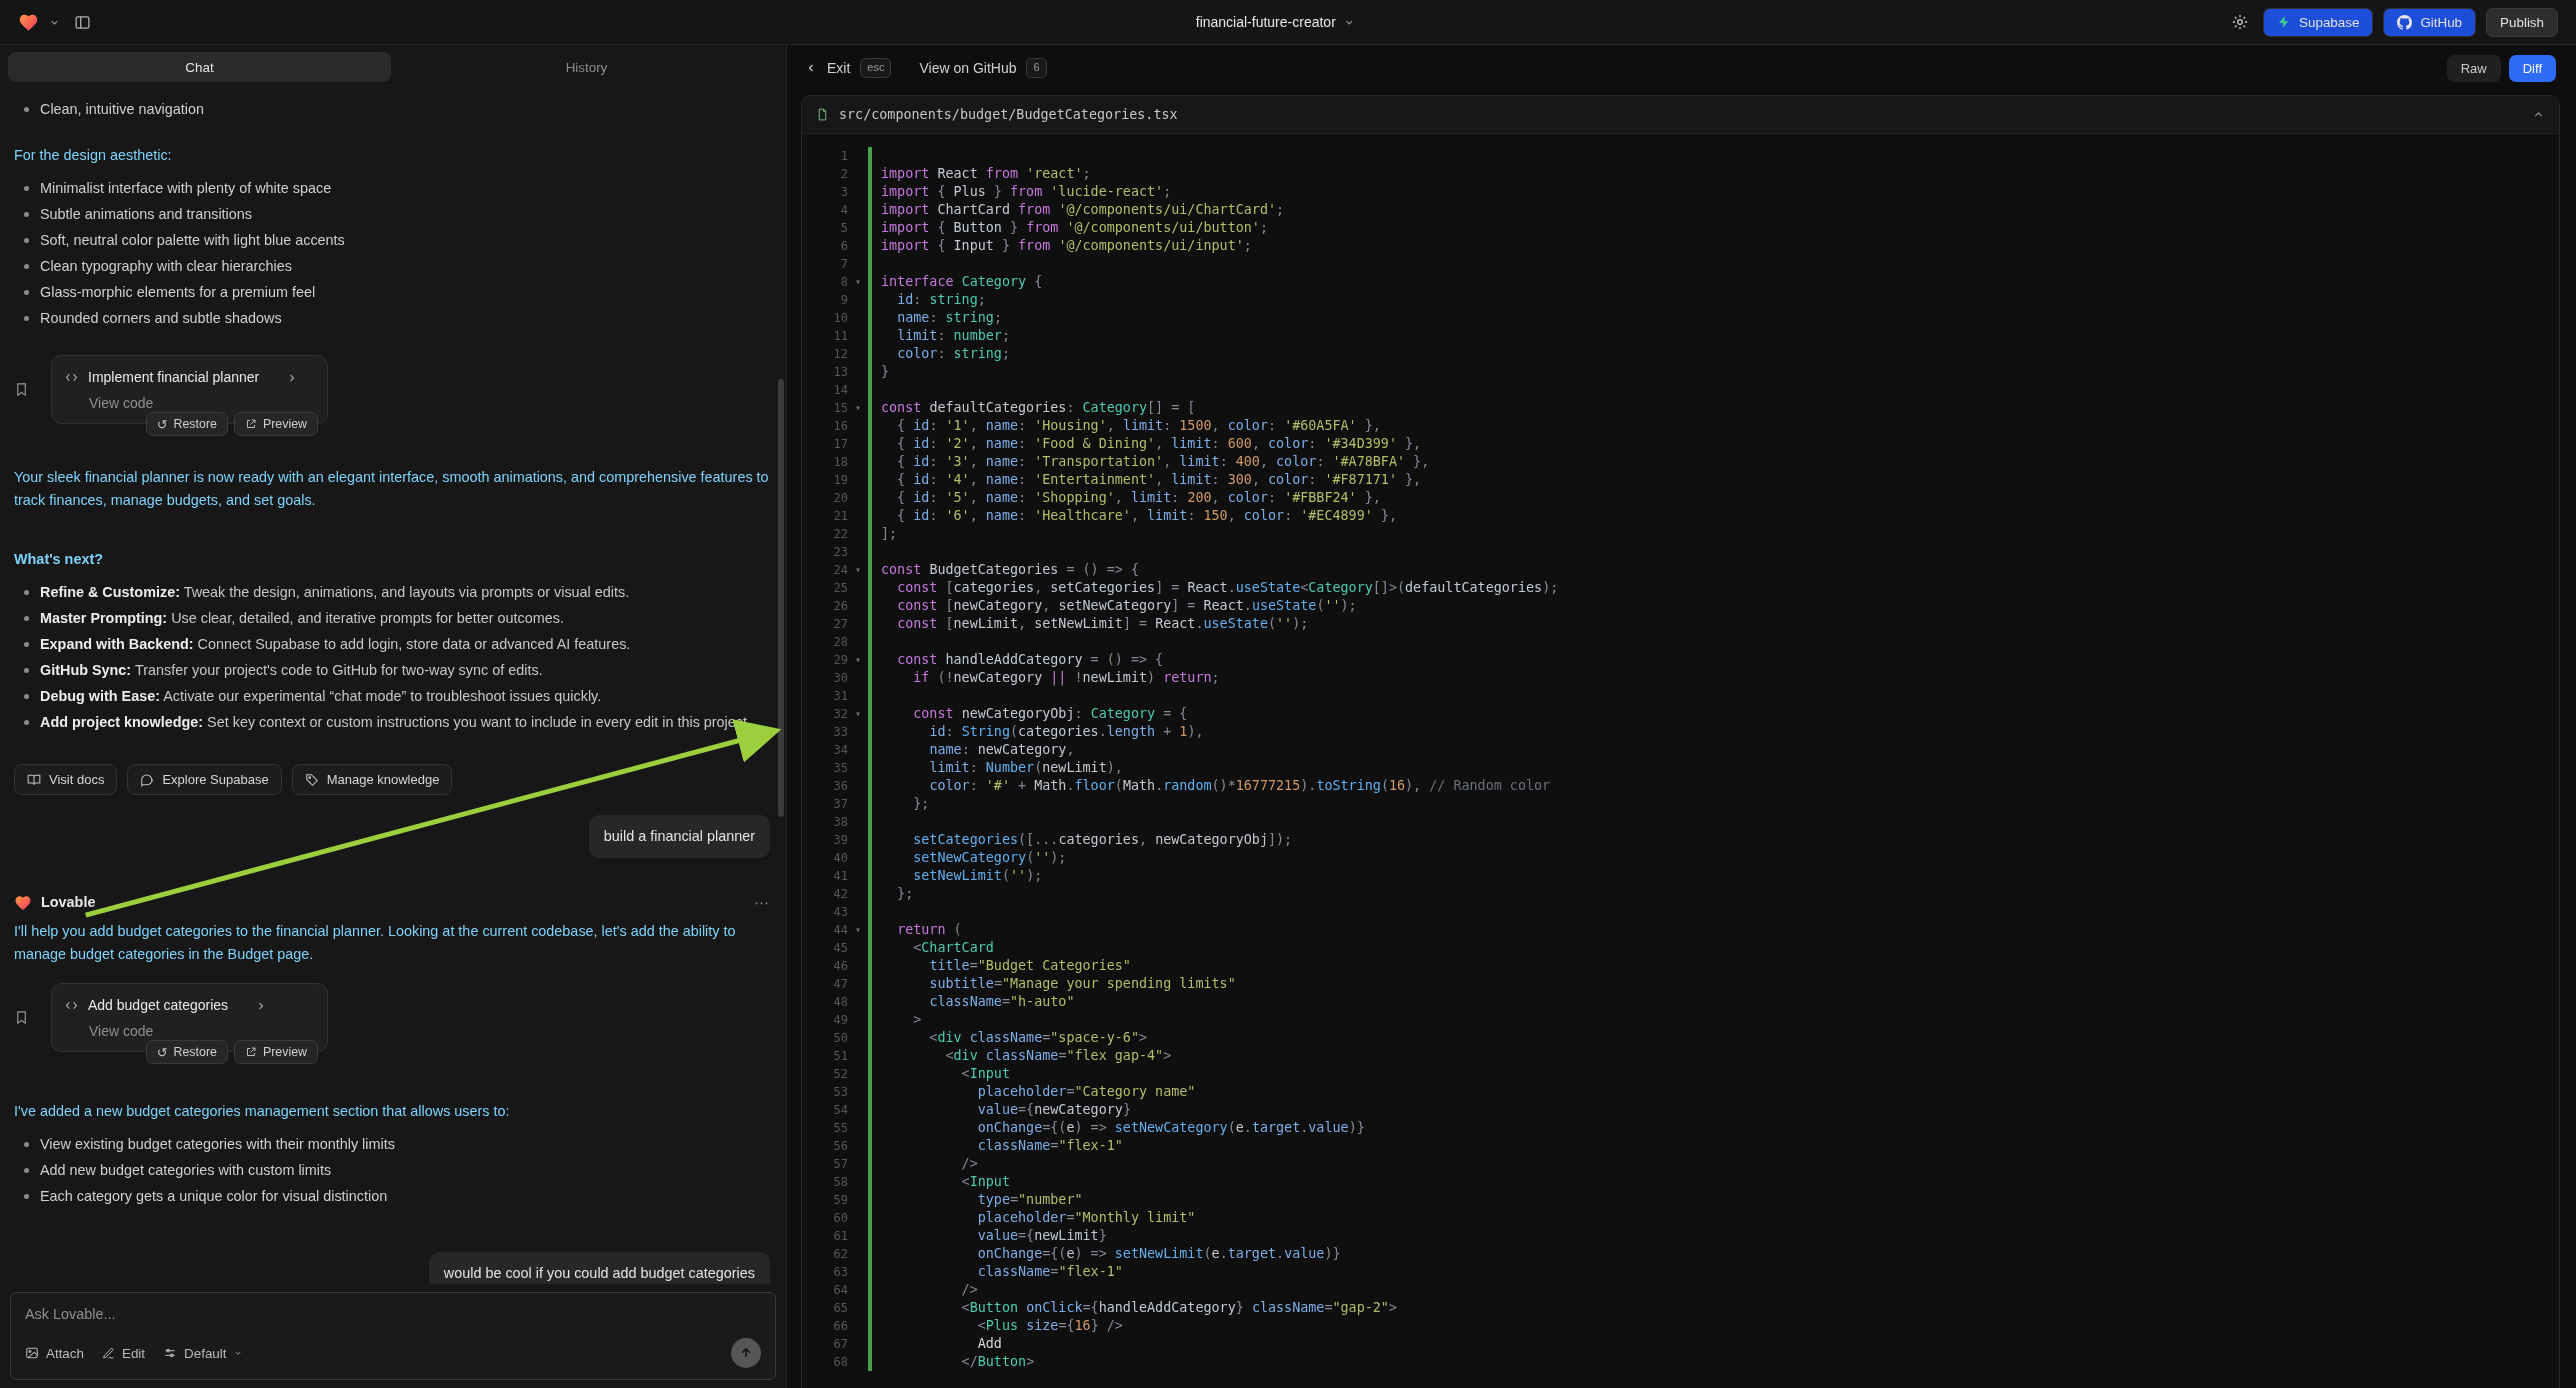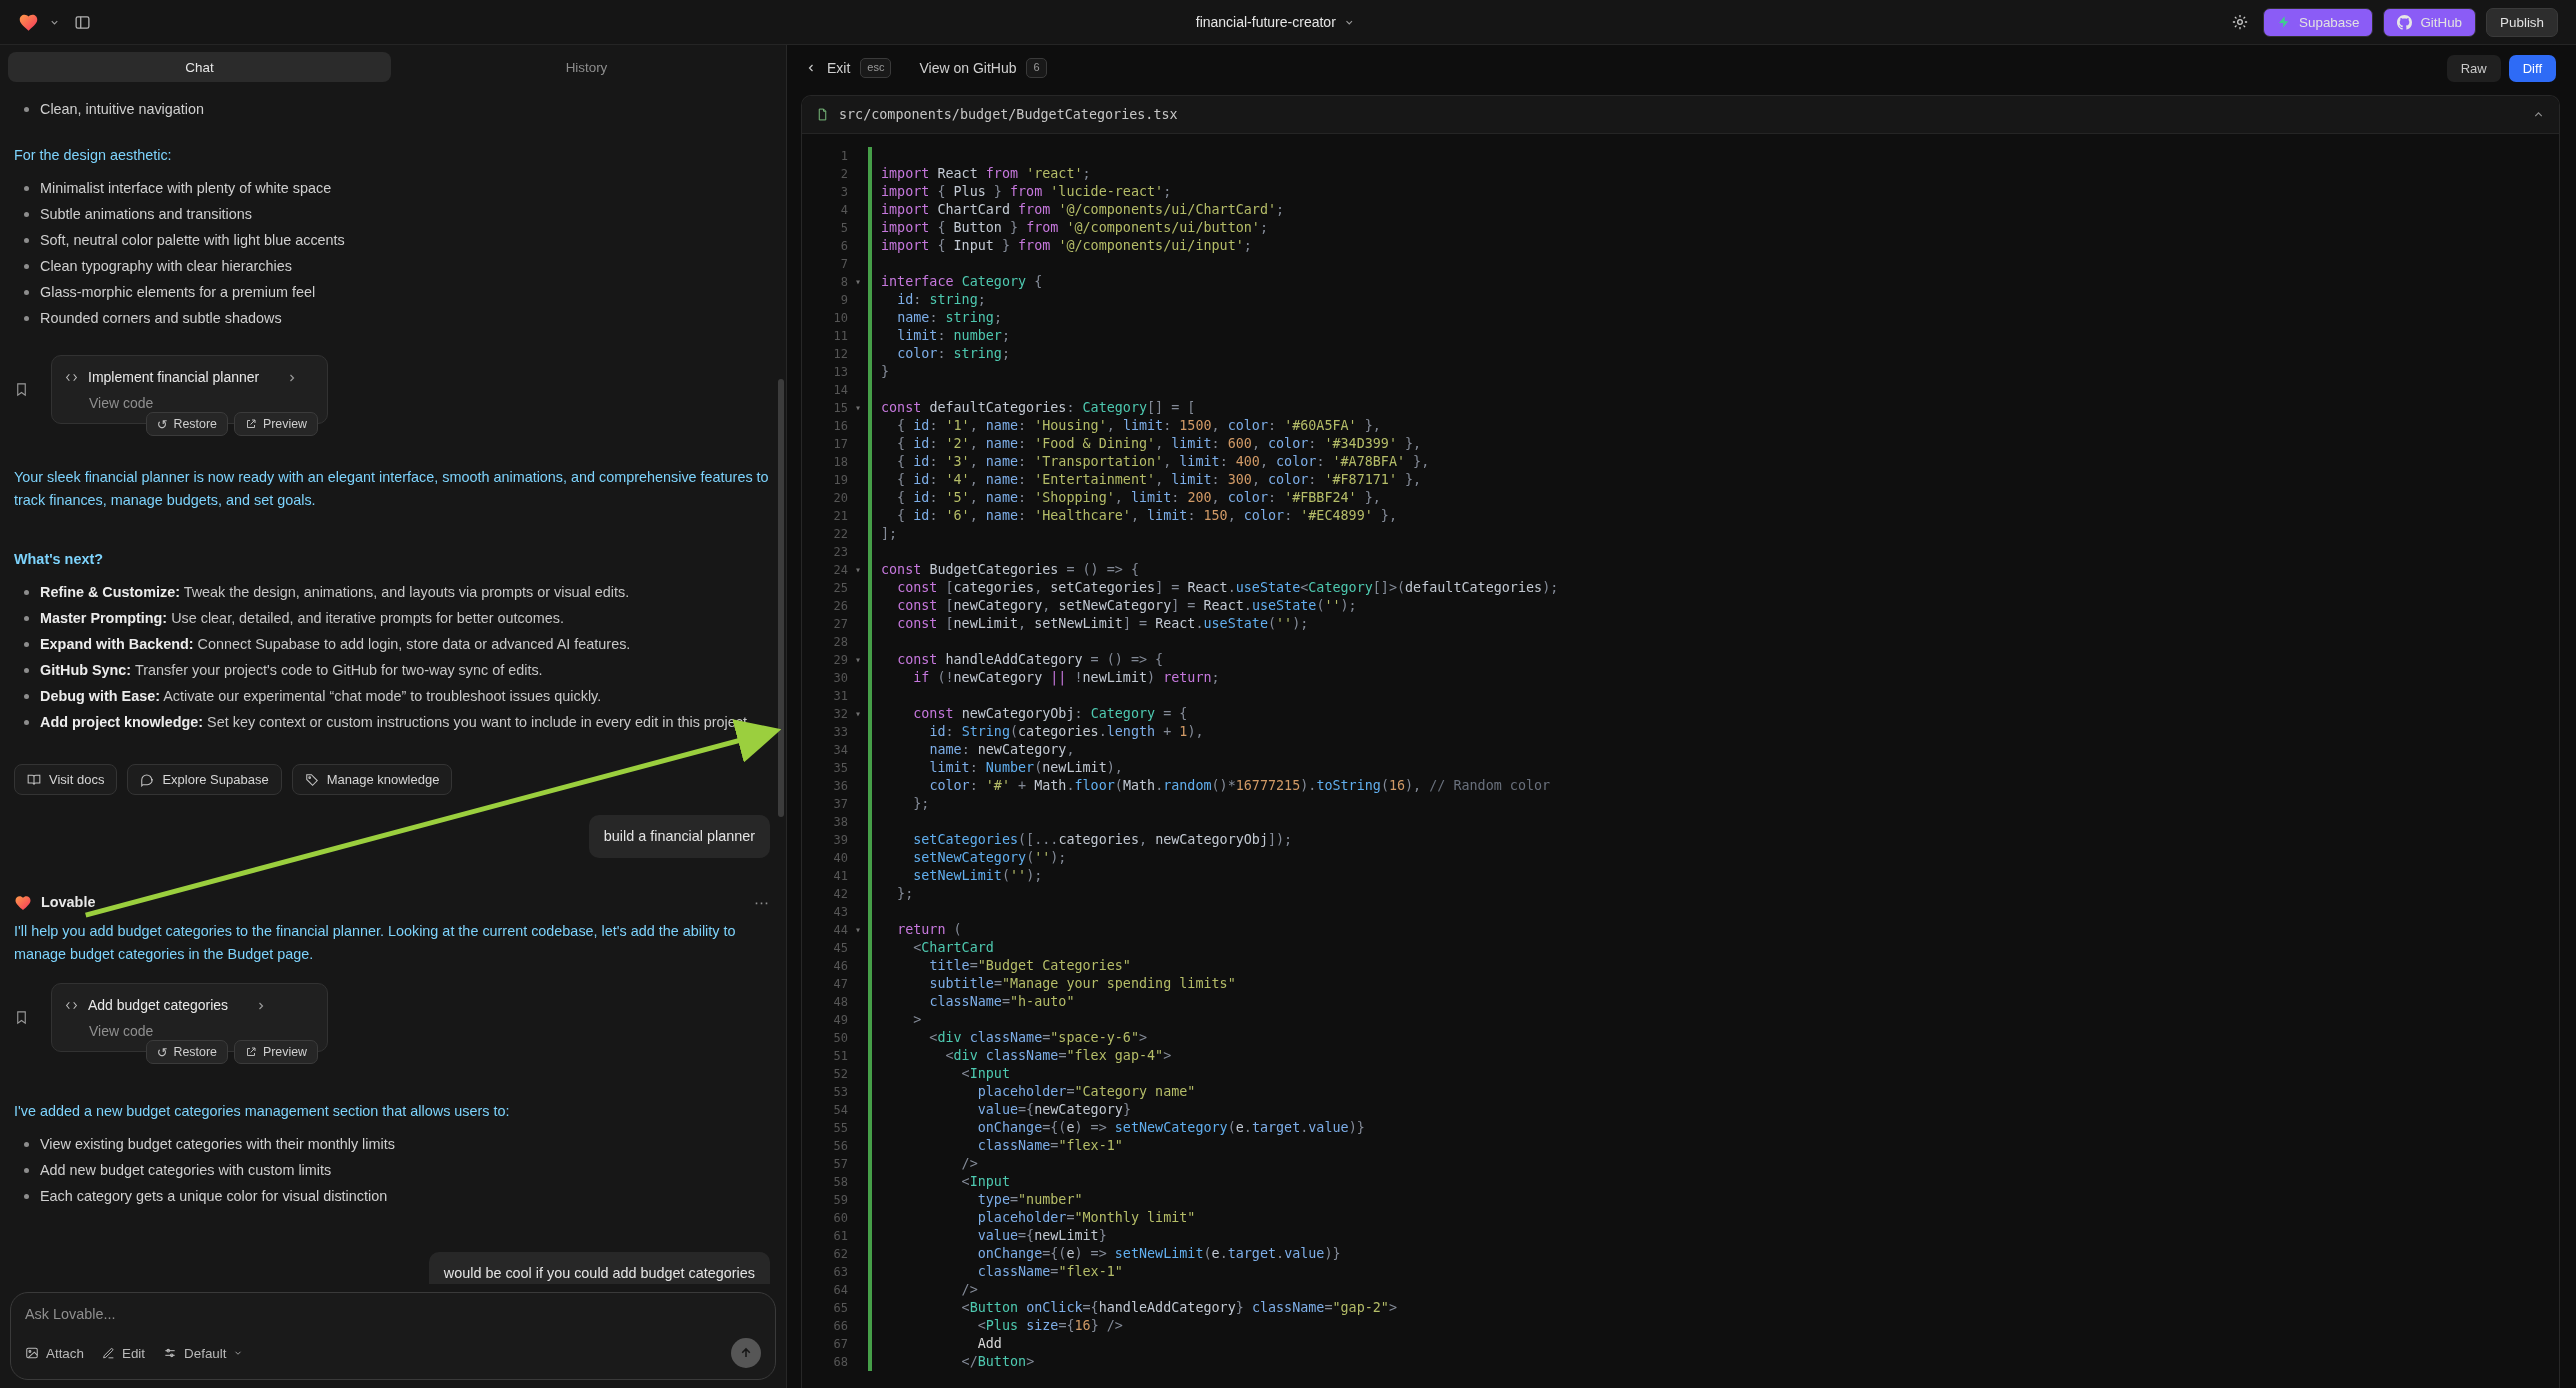--- a/index.html
+++ b/index.html
@@ -10,21 +10,21 @@
 
   
   .topbar{height:45px;background:#151515;border-bottom:1px solid #252525;
     display:flex;align-items:center;padding:0 18px;position:relative;z-index:10}
   .tb-left{display:flex;align-items:center;gap:10px}
   .tb-center{position:absolute;left:50%;top:0;height:100%;transform:translateX(-58%);
     display:flex;align-items:center;gap:8px;font-size:14px;color:#e6e6e6}
   .tb-right{margin-left:auto;display:flex;align-items:center;gap:10px}
   .icon-btn{background:none;border:none;display:flex;align-items:center;justify-content:center;padding:4px}
   .pill{height:29px;display:flex;align-items:center;gap:8px;padding:0 13px;border-radius:7px;
-    background:#8b5cf6;border:1px solid #303030;color:#e2e2e2;font-size:13.4px}
+    background:#1d4ed8;border:1px solid #303030;color:#e2e2e2;font-size:13.4px}
   .pill.publish{background:#2d2d2d;border-color:#3a3a3a}
 
   
   .main{display:flex;height:1343px}
 
   
   .chat-panel{width:787px;flex:none;background:#171717;border-right:1px solid #282828;
     display:flex;flex-direction:column;position:relative}
   .tabbar{display:flex;padding:7px 8px 4px;gap:4px}
   .tab{flex:1;height:30px;display:flex;align-items:center;justify-content:center;
@@ -62,21 +62,21 @@
     border-radius:8px;padding:7px 12px;font-size:13px;color:#d6d6d6}
 
   .bubble{margin-top:20px;margin-left:auto;width:max-content;max-width:478px;background:#272727;
     border-radius:10px;padding:10px 15px;font-size:14.4px;color:#e4e4e4}
   .bubble.last{margin-top:44px}
 
   .assistant-head{margin-top:33px;display:flex;align-items:center;gap:9px}
   .assistant-name{font-size:14.4px;font-weight:bold;color:#e8e8e8}
   .dots{margin-left:auto;color:#8f8f8f;font-size:15px;background:none;border:none;letter-spacing:1px}
 
-  .composer{flex:none;margin:8px 10px 8px;border:1px solid #3a3a3a;border-radius:18px;background:#1a1a1a;
+  .composer{flex:none;margin:8px 10px 8px;border:1px solid #3a3a3a;border-radius:6px;background:#1a1a1a;
     padding:13px 14px 11px;display:flex;flex-direction:column;justify-content:space-between;height:88px}
   .composer input{background:transparent;border:none;outline:none;width:100%;
     font-family:"Liberation Sans",sans-serif;font-size:14.4px;color:#e0e0e0}
   .composer input::placeholder{color:#8f8f8f}
   .composer-row{display:flex;align-items:center;gap:18px}
   .tool{display:flex;align-items:center;gap:7px;background:none;border:none;color:#b9b9b9;font-size:13.4px}
   .send-btn{margin-left:auto;width:30px;height:30px;border-radius:50%;background:#565656;border:none;
     display:flex;align-items:center;justify-content:center}
   .scroll-thumb{position:absolute;right:2px;top:334px;width:6px;height:438px;border-radius:3px;background:#3c3c3c}
 

